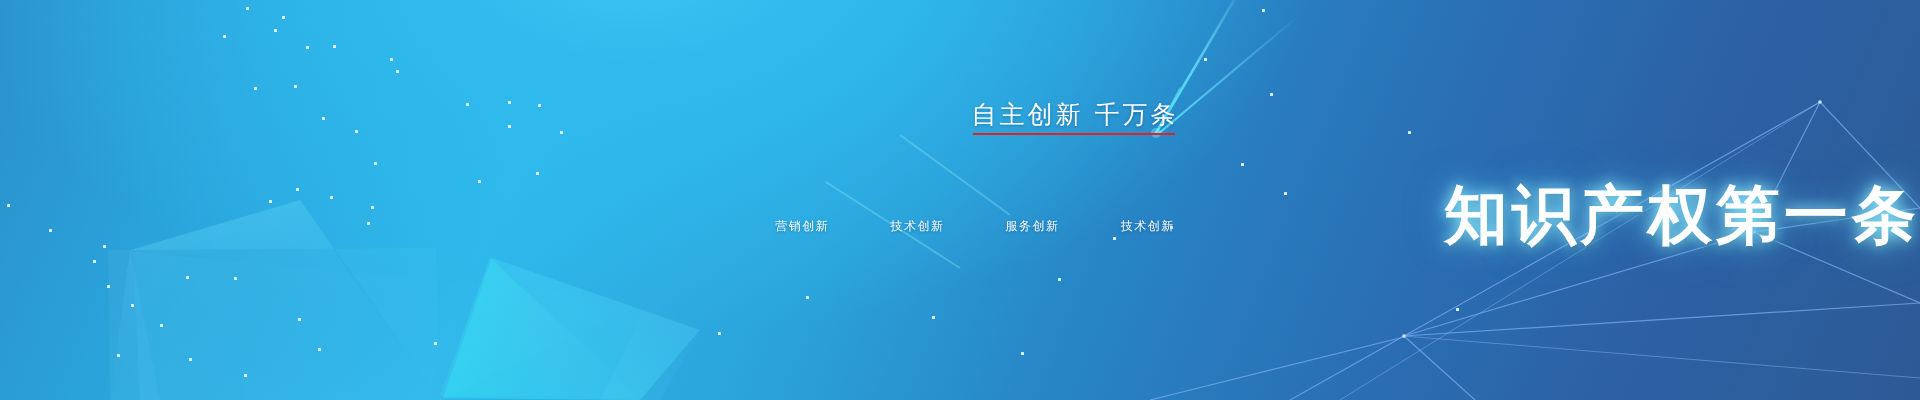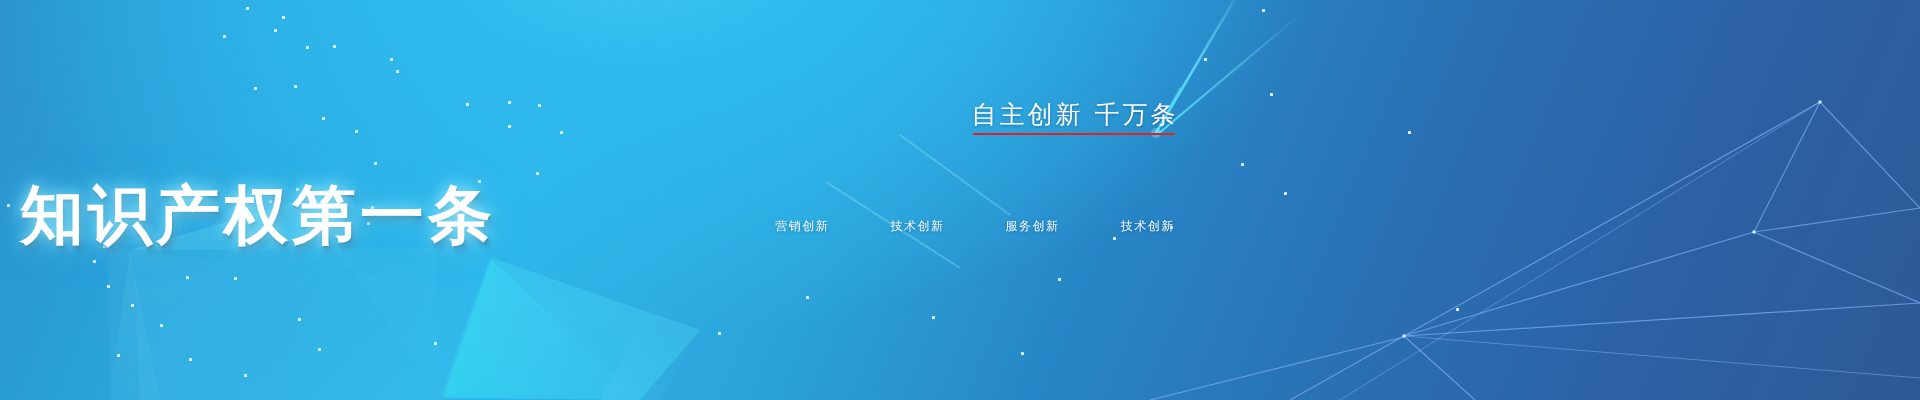--- a/index.html
+++ b/index.html
@@ -76,21 +76,21 @@
     bottom: -3px;
     height: 2px;
     background: #e02424;
   }
 
   .title-wrap {
     position: absolute;
     left: 0;
     right: 0;
     top: 133px;
-    text-align: left;
+    text-align: right;
   }
   .title {
     display: inline-block;
     margin-left: 20px;    
     font-size: 64px;
     line-height: 78px;
     font-weight: bold;
     color: #ffffff;
     letter-spacing: 4px;
     white-space: nowrap;

